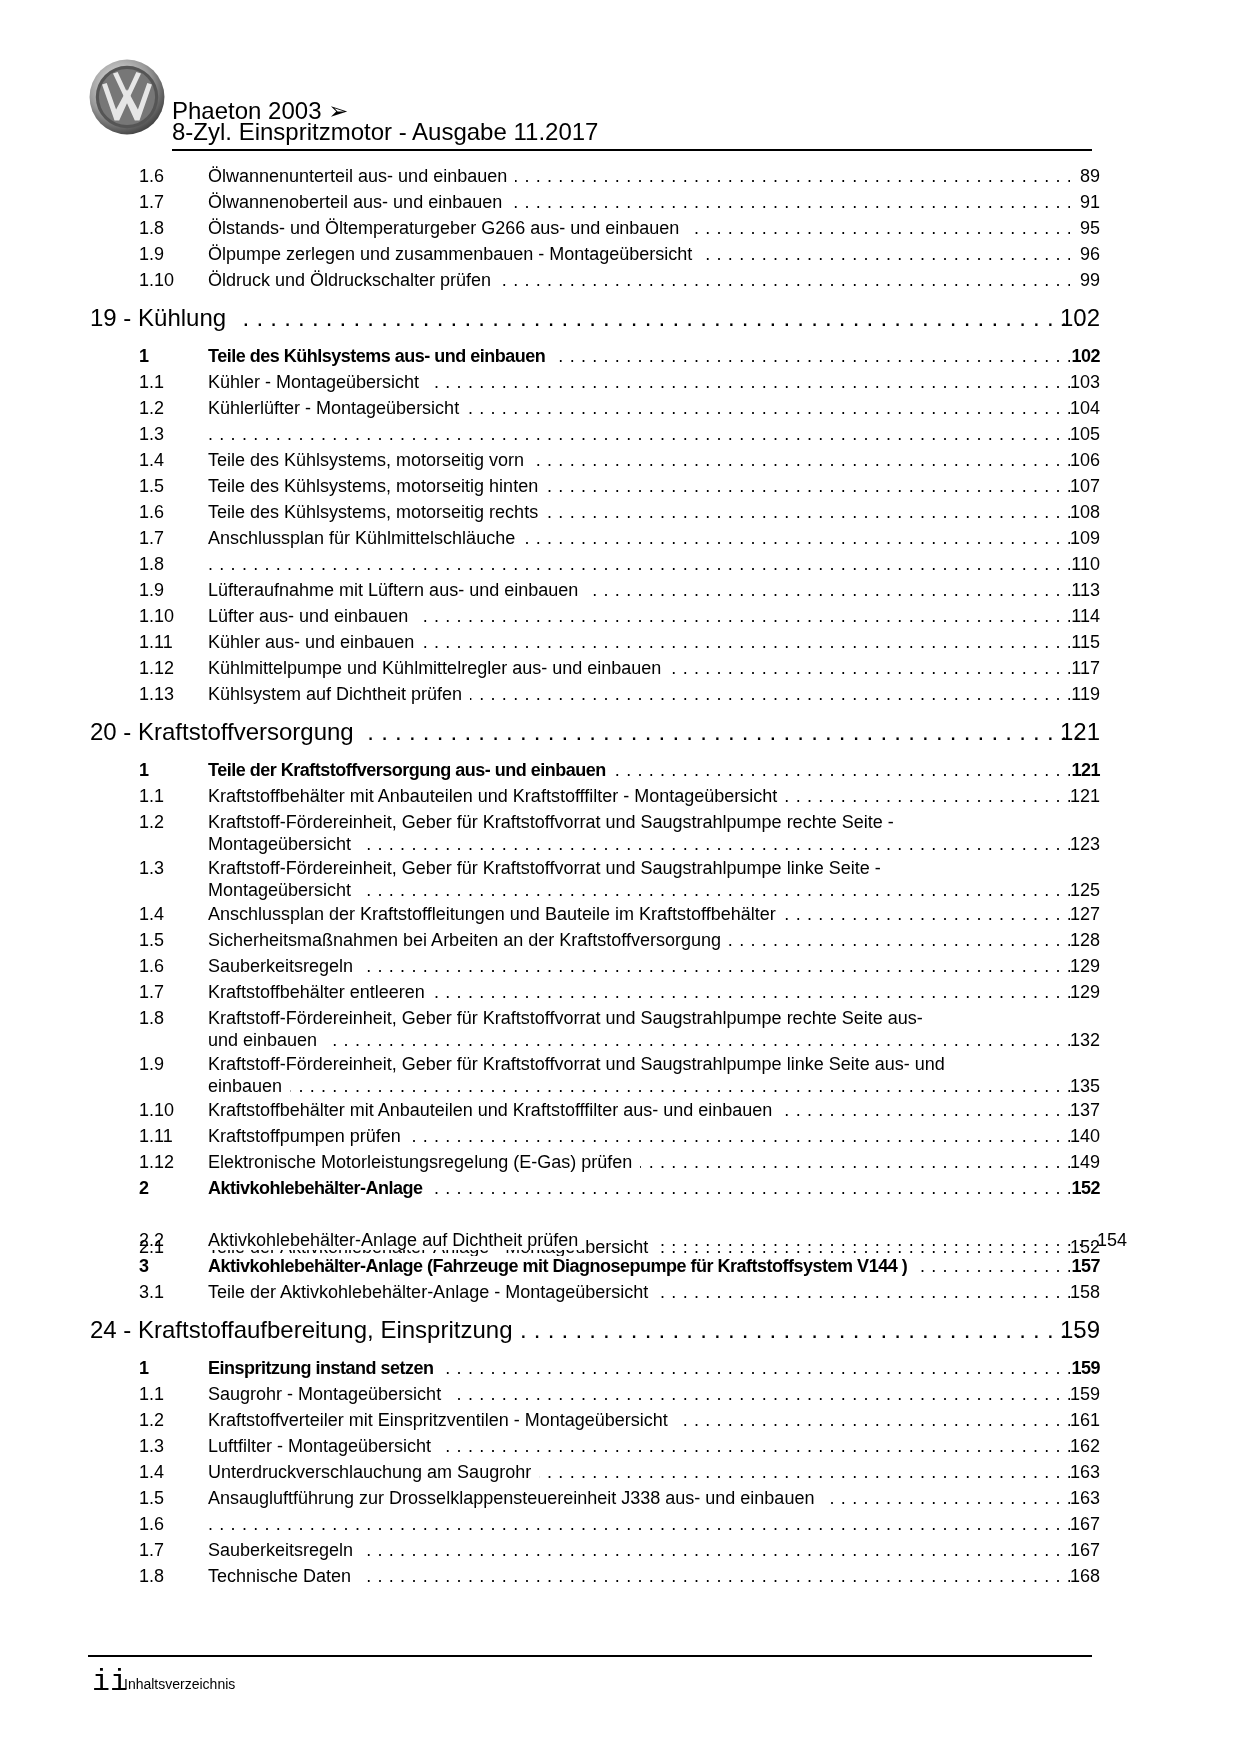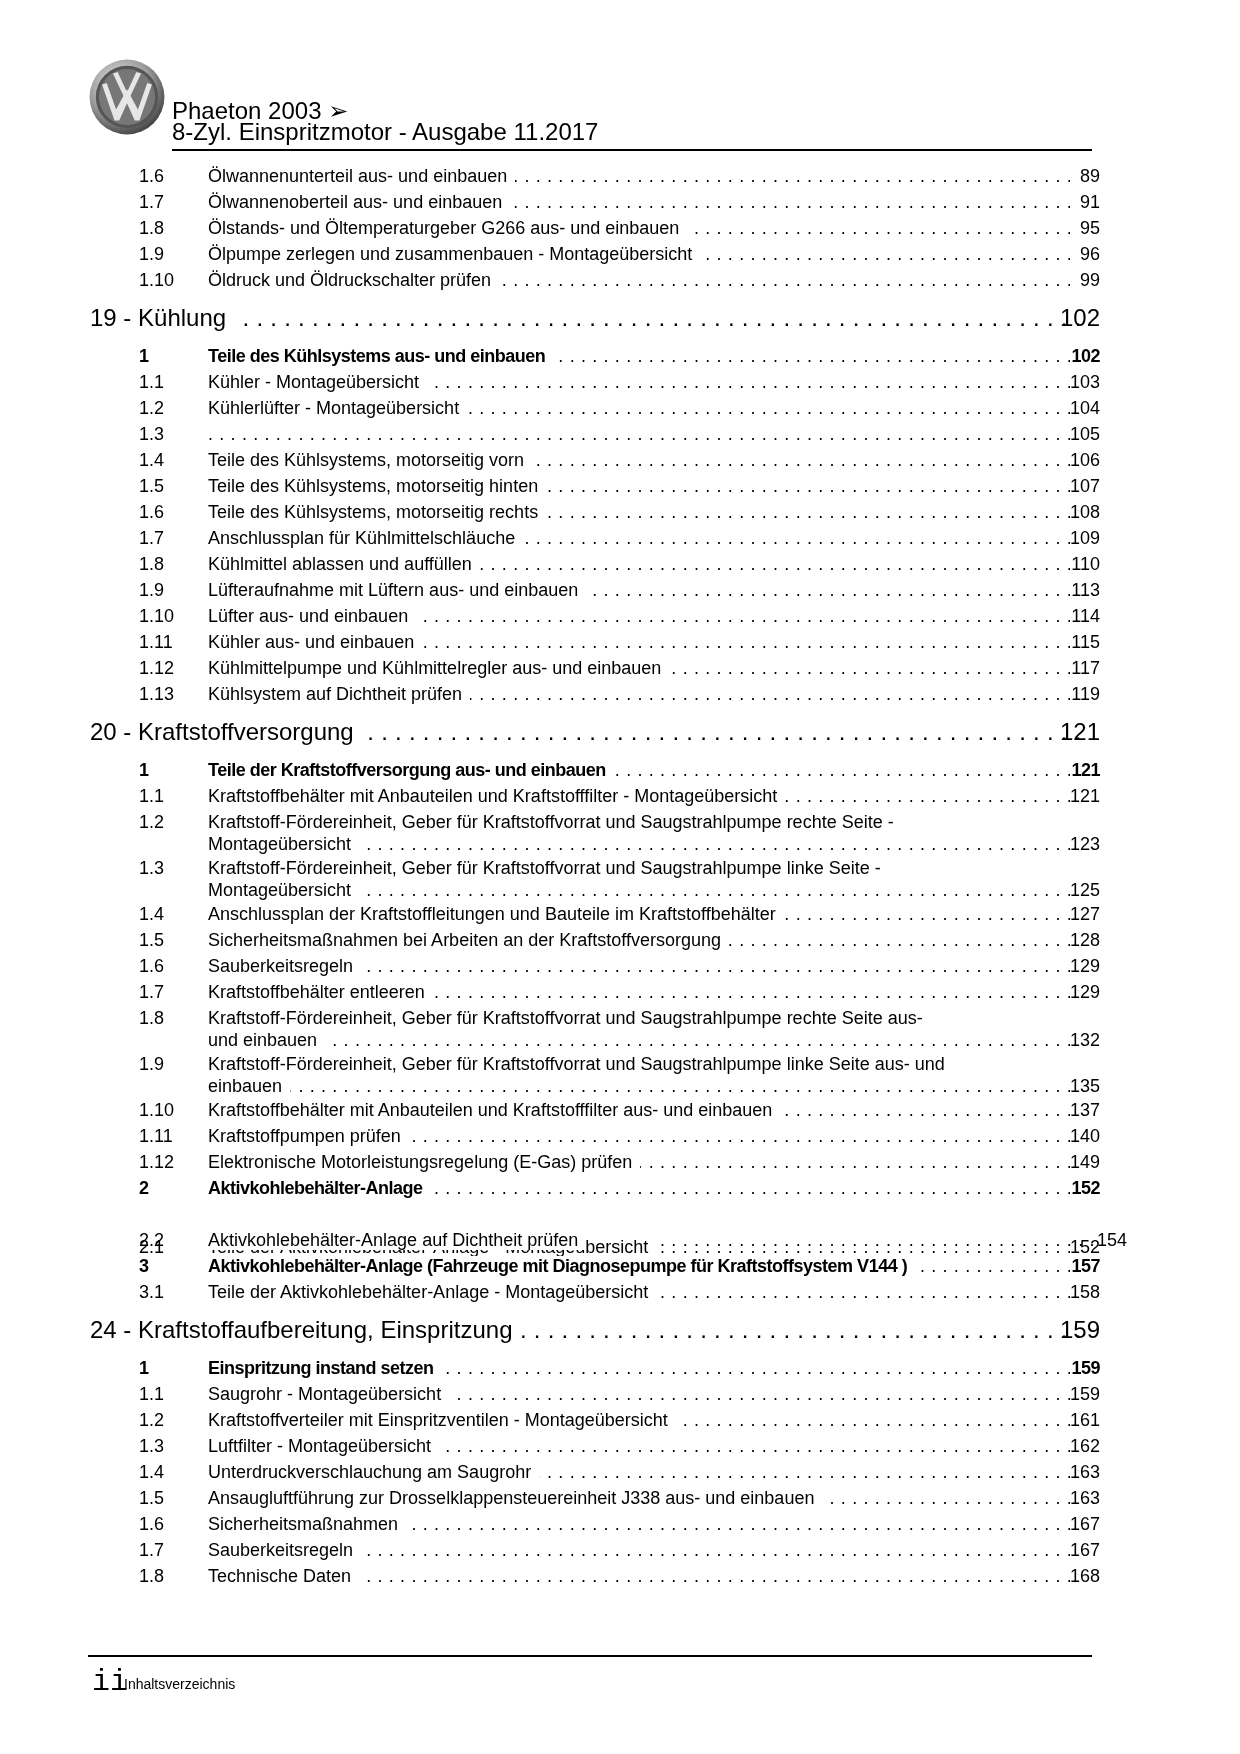--- a/index.html
+++ b/index.html
@@ -134,21 +134,20 @@
     </div>
     <div class="row" style="top: 526px;">
       <div class="num">1.7</div>
       <div class="dots">........................................................................................................................................................................................................</div>
       <div class="txt"><span class="t">Anschlussplan für Kühlmittelschläuche</span></div>
       <div class="pg">109</div>
     </div>
     <div class="row" style="top: 552px;">
       <div class="num">1.8</div>
       <div class="dots">........................................................................................................................................................................................................</div>
-      <div class="txt"><span class="t">Kühlmittel ablassen und auffüllen</span></div>
       <div class="pg">110</div>
     </div>
     <div class="row" style="top: 578px;">
       <div class="num">1.9</div>
       <div class="dots">........................................................................................................................................................................................................</div>
       <div class="txt"><span class="t">Lüfteraufnahme mit Lüftern aus- und einbauen</span></div>
       <div class="pg">113</div>
     </div>
     <div class="row" style="top: 604px;">
       <div class="num">1.10</div>
@@ -328,21 +327,20 @@
     </div>
     <div class="row" style="top: 1486px;">
       <div class="num">1.5</div>
       <div class="dots">........................................................................................................................................................................................................</div>
       <div class="txt"><span class="t">Ansaugluftführung zur Drosselklappensteuereinheit J338 aus- und einbauen</span></div>
       <div class="pg">163</div>
     </div>
     <div class="row" style="top: 1512px;">
       <div class="num">1.6</div>
       <div class="dots">........................................................................................................................................................................................................</div>
-      <div class="txt"><span class="t">Sicherheitsmaßnahmen</span></div>
       <div class="pg">167</div>
     </div>
     <div class="row" style="top: 1538px;">
       <div class="num">1.7</div>
       <div class="dots">........................................................................................................................................................................................................</div>
       <div class="txt"><span class="t">Sauberkeitsregeln</span></div>
       <div class="pg">167</div>
     </div>
     <div class="row" style="top: 1564px;">
       <div class="num">1.8</div>

